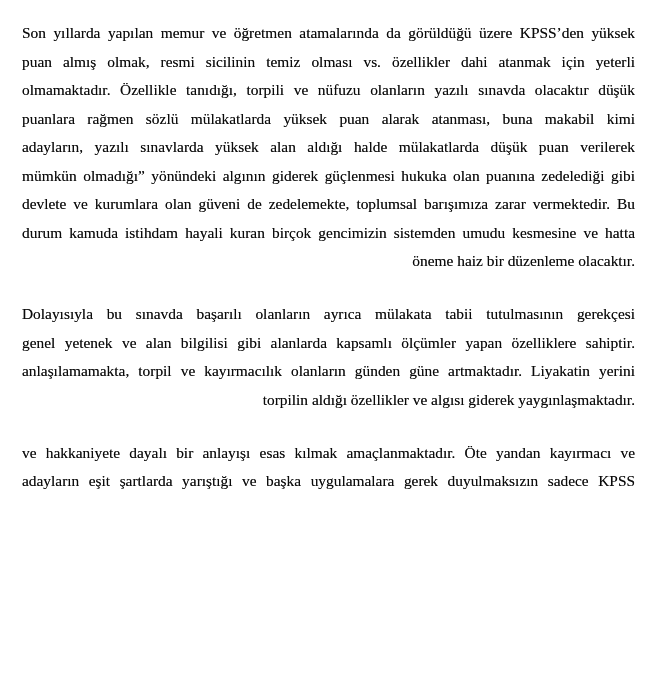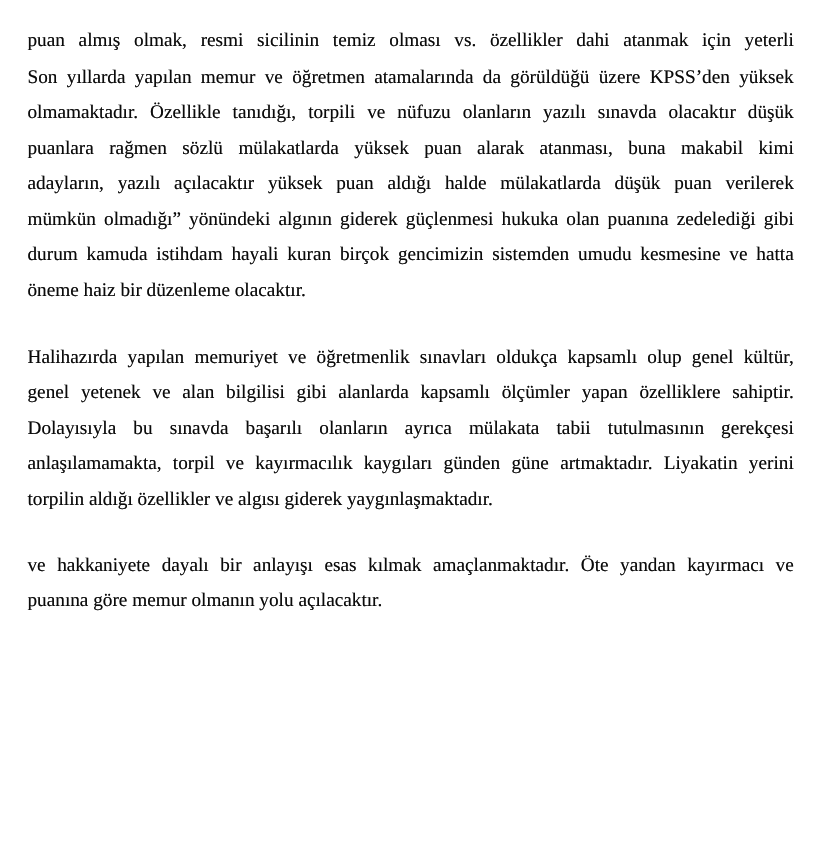--- a/index.html
+++ b/index.html
@@ -28,45 +28,45 @@
     white-space: normal;
     overflow: visible;
   }
   
   .line.j {
     text-align: justify;
     text-align-last: justify;
   }
   
   .line.last {
-    text-align: left;
+    text-align: right;
   }
 </style>
 </head>
 <body>
 
 <div class="page">
 
   <div class="paragraph">
+    <div class="line j">Son yıllarda yapılan memur ve öğretmen atamalarında da görüldüğü üzere KPSS’den yüksek</div>
     <div class="line j">puan almış olmak, resmi sicilinin temiz olması vs. özellikler dahi atanmak için yeterli</div>
-    <div class="line j">Son yıllarda yapılan memur ve öğretmen atamalarında da görüldüğü üzere KPSS’den yüksek</div>
     <div class="line j">olmamaktadır. Özellikle tanıdığı, torpili ve nüfuzu olanların yazılı sınavda olacaktır düşük</div>
     <div class="line j">puanlara rağmen sözlü mülakatlarda yüksek puan alarak atanması, buna makabil kimi</div>
-    <div class="line j">adayların, yazılı açılacaktır yüksek puan aldığı halde mülakatlarda düşük puan verilerek</div>
+    <div class="line j">adayların, yazılı sınavlarda yüksek alan aldığı halde mülakatlarda düşük puan verilerek</div>
     <div class="line j">mümkün olmadığı” yönündeki algının giderek güçlenmesi hukuka olan puanına zedelediği gibi</div>
+    <div class="line j">devlete ve kurumlara olan güveni de zedelemekte, toplumsal barışımıza zarar vermektedir. Bu</div>
     <div class="line j">durum kamuda istihdam hayali kuran birçok gencimizin sistemden umudu kesmesine ve hatta</div>
     <div class="line last">öneme haiz bir düzenleme olacaktır.</div>
   </div>
 
   <div class="paragraph">
-    <div class="line j">Halihazırda yapılan memuriyet ve öğretmenlik sınavları oldukça kapsamlı olup genel kültür,</div>
+    <div class="line j">Dolayısıyla bu sınavda başarılı olanların ayrıca mülakata tabii tutulmasının gerekçesi</div>
     <div class="line j">genel yetenek ve alan bilgilisi gibi alanlarda kapsamlı ölçümler yapan özelliklere sahiptir.</div>
-    <div class="line j">Dolayısıyla bu sınavda başarılı olanların ayrıca mülakata tabii tutulmasının gerekçesi</div>
-    <div class="line j">anlaşılamamakta, torpil ve kayırmacılık kaygıları günden güne artmaktadır. Liyakatin yerini</div>
+    <div class="line j">anlaşılamamakta, torpil ve kayırmacılık olanların günden güne artmaktadır. Liyakatin yerini</div>
     <div class="line last">torpilin aldığı özellikler ve algısı giderek yaygınlaşmaktadır.</div>
   </div>
 
   <div class="paragraph">
     <div class="line j">ve hakkaniyete dayalı bir anlayışı esas kılmak amaçlanmaktadır. Öte yandan kayırmacı ve</div>
-    <div class="line last">puanına göre memur olmanın yolu açılacaktır.</div>
+    <div class="line j">adayların eşit şartlarda yarıştığı ve başka uygulamalara gerek duyulmaksızın sadece KPSS</div>
   </div>
 
 </div>
 
 </body></html>

